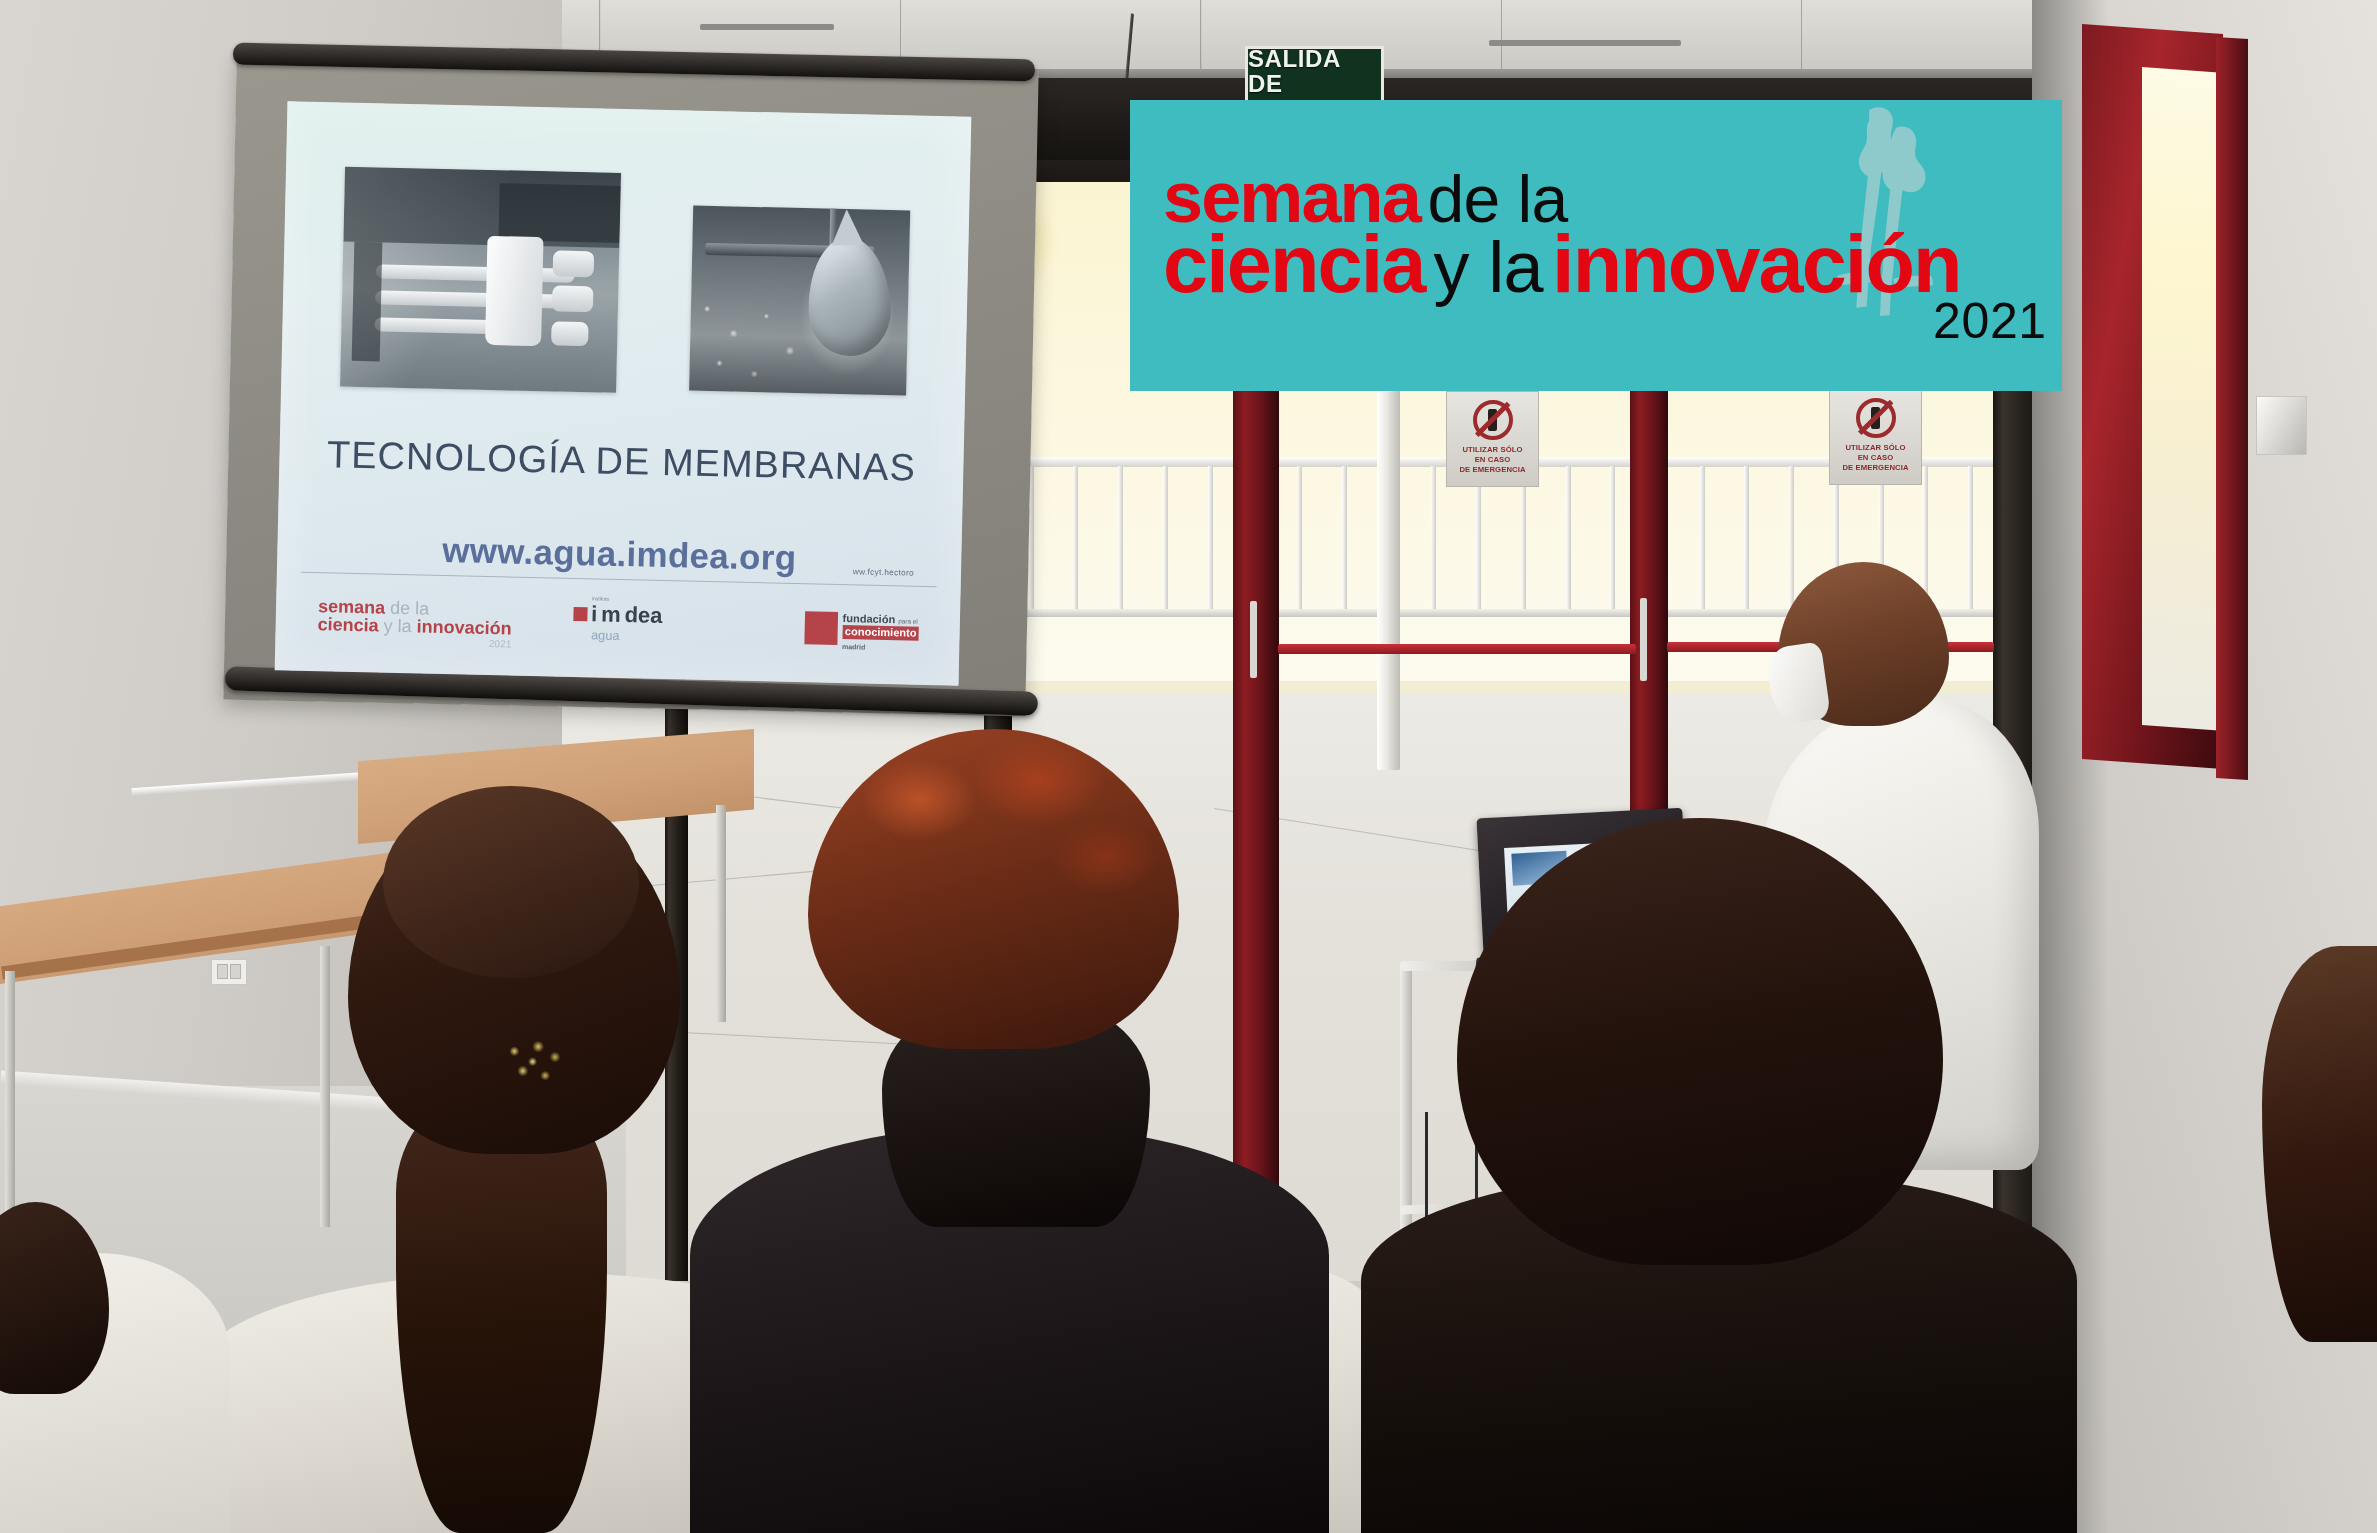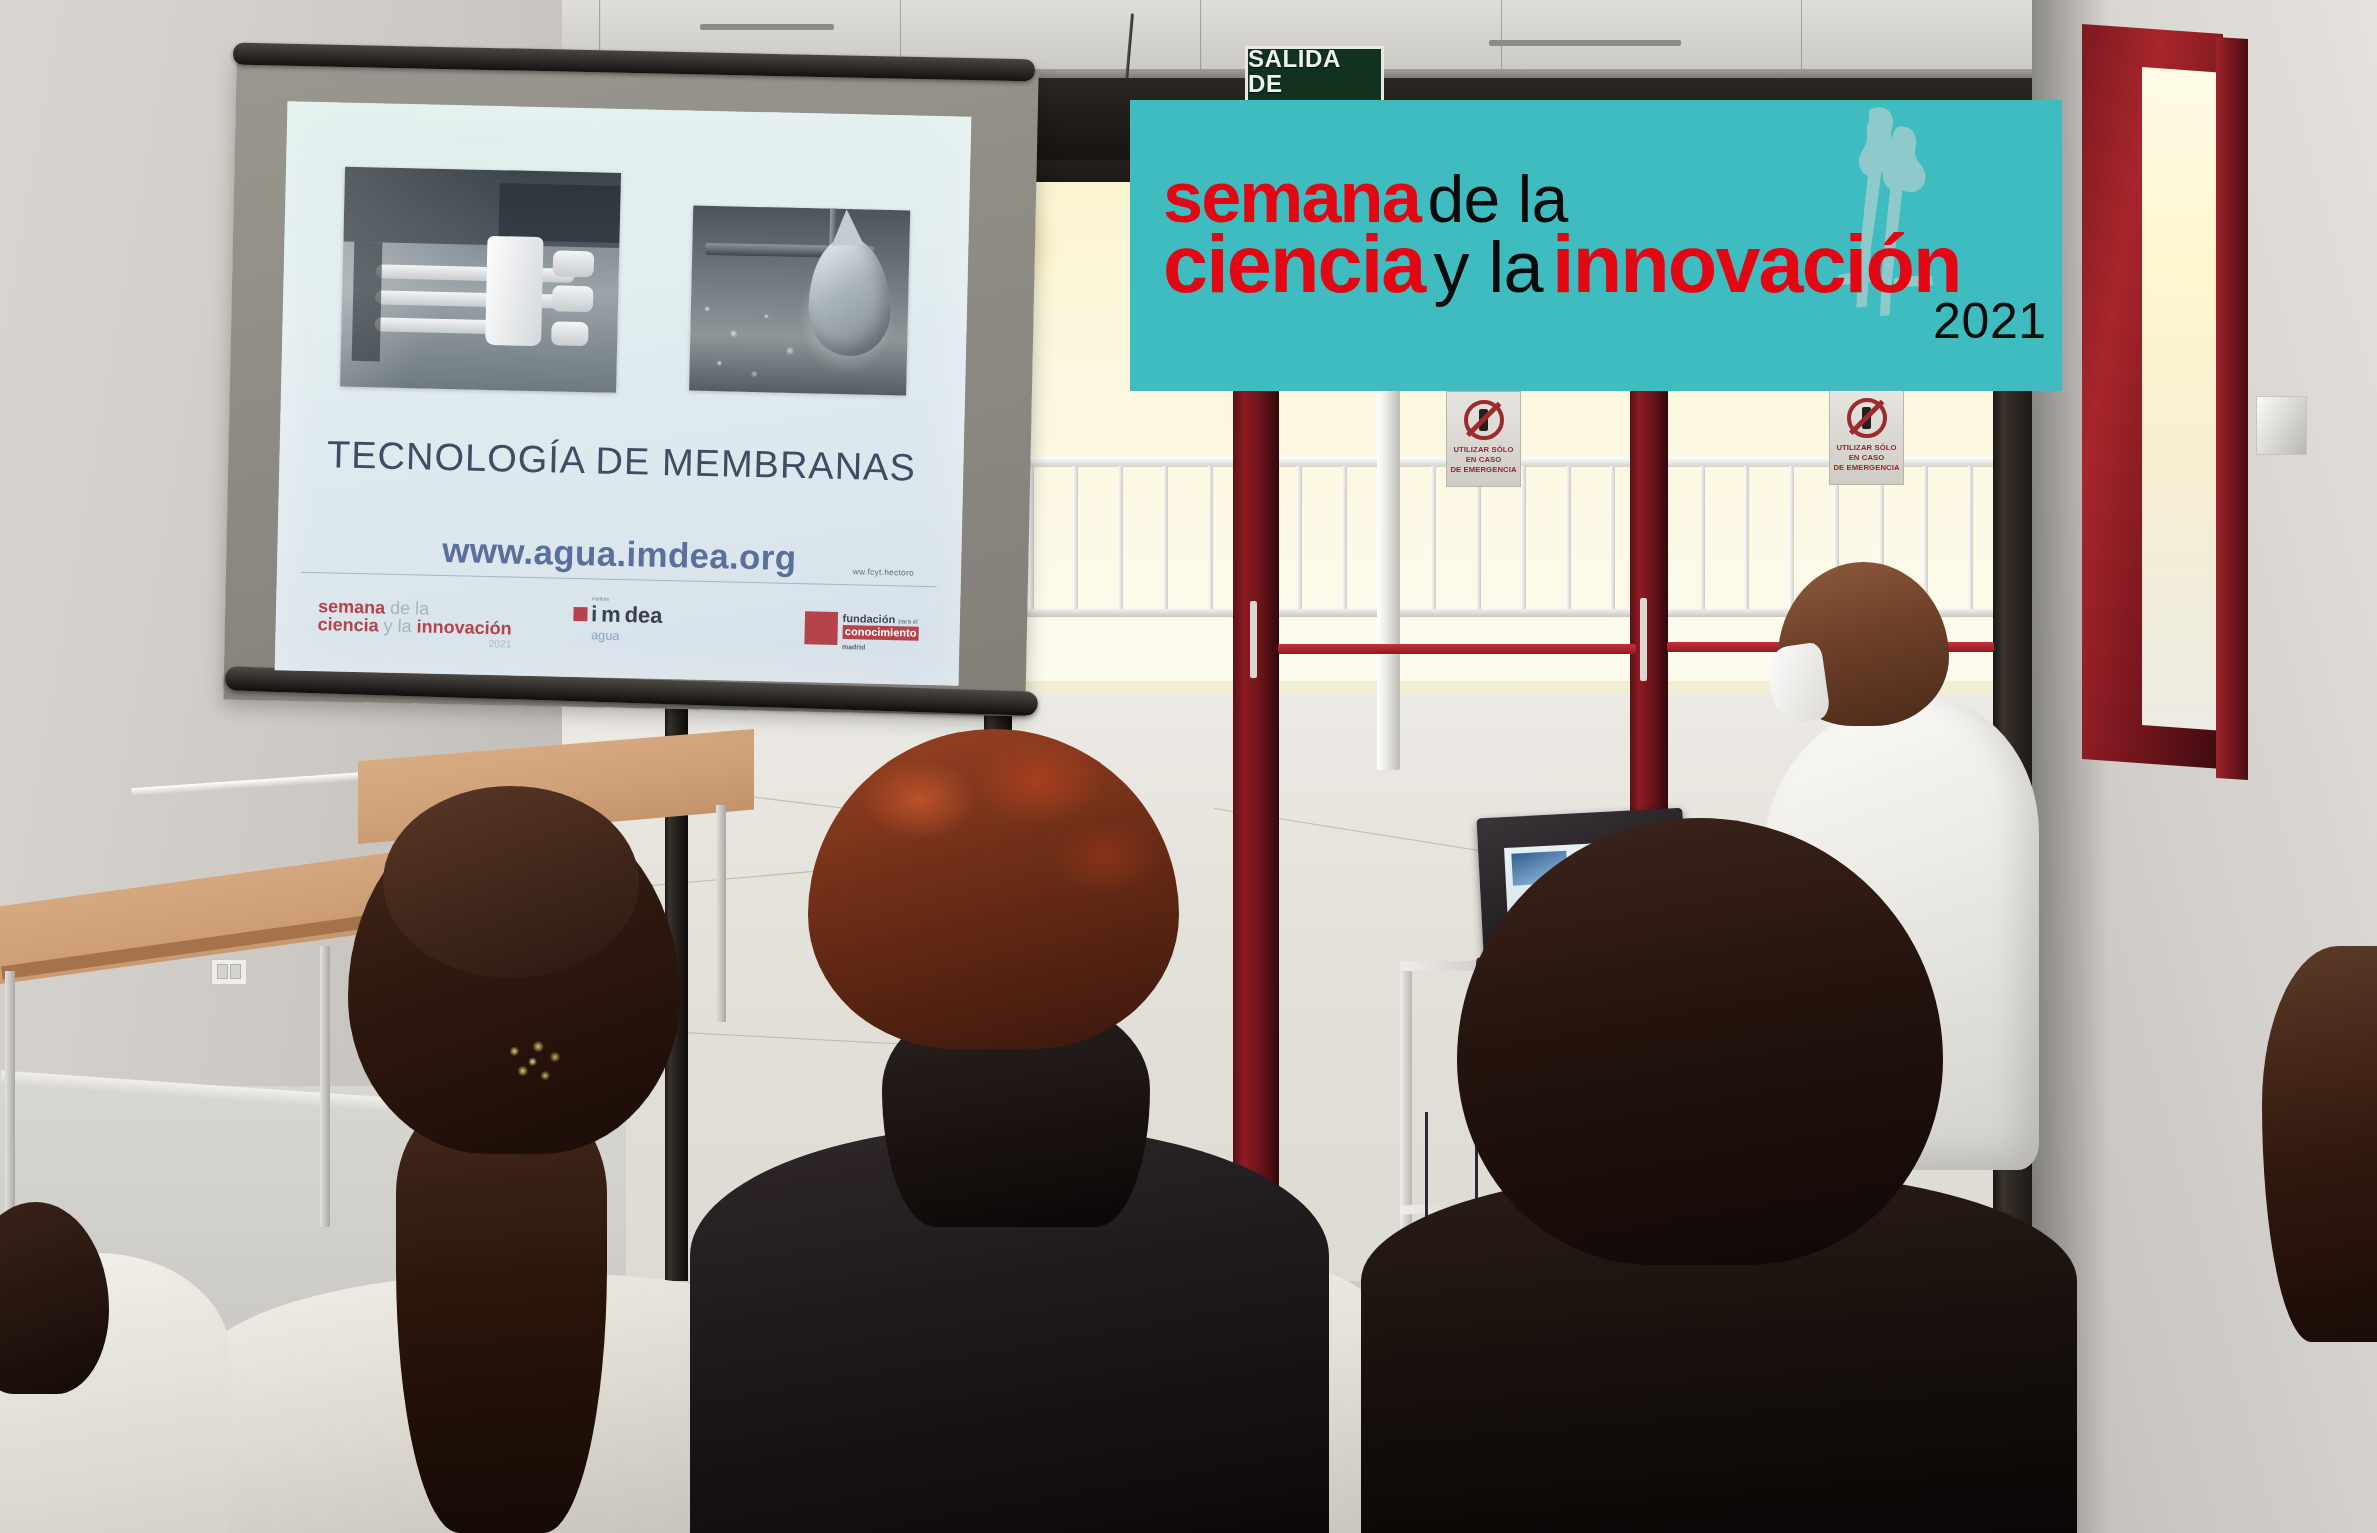--- a/index.html
+++ b/index.html
@@ -120,21 +120,21 @@
     position:absolute; height:10.2px;
     background:linear-gradient(180deg,#c8313a,#8d1a20);
     border-radius:2.6px;
   }
   .door-handle {
     position:absolute; width:7px; background:#d9d7d2; border-radius:1.9px;
   }
 
   
   .placard {
-    position:absolute; width:75px; height:96px;
+    position:absolute; width:93px; height:96px;
     background:linear-gradient(180deg,#e7e5e0,#cfccc6);
     border:1.3px solid #b8b5ae;
     display:flex; flex-direction:column; align-items:center;
     padding-top:7.7px;
   }
   .no-ped {
     width:40px; height:40px; border-radius:50%;
     border:4.5px solid #9d2a2d; position:relative;
     display:flex; align-items:center; justify-content:center;
   }

